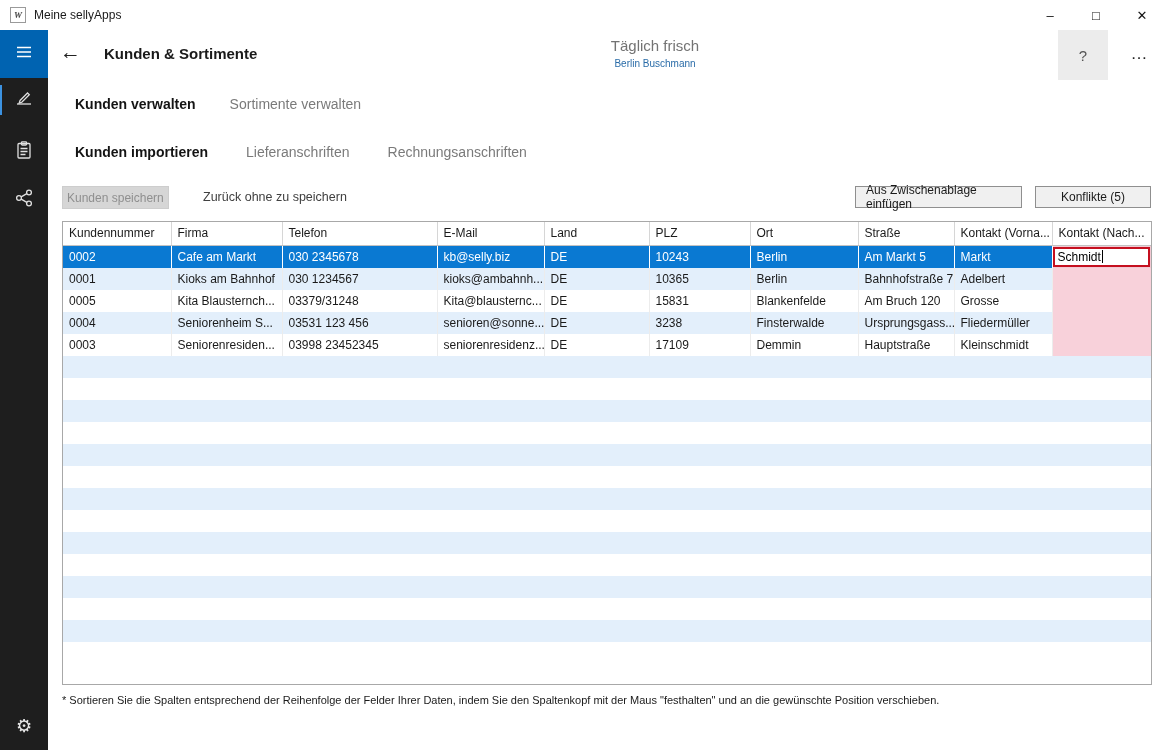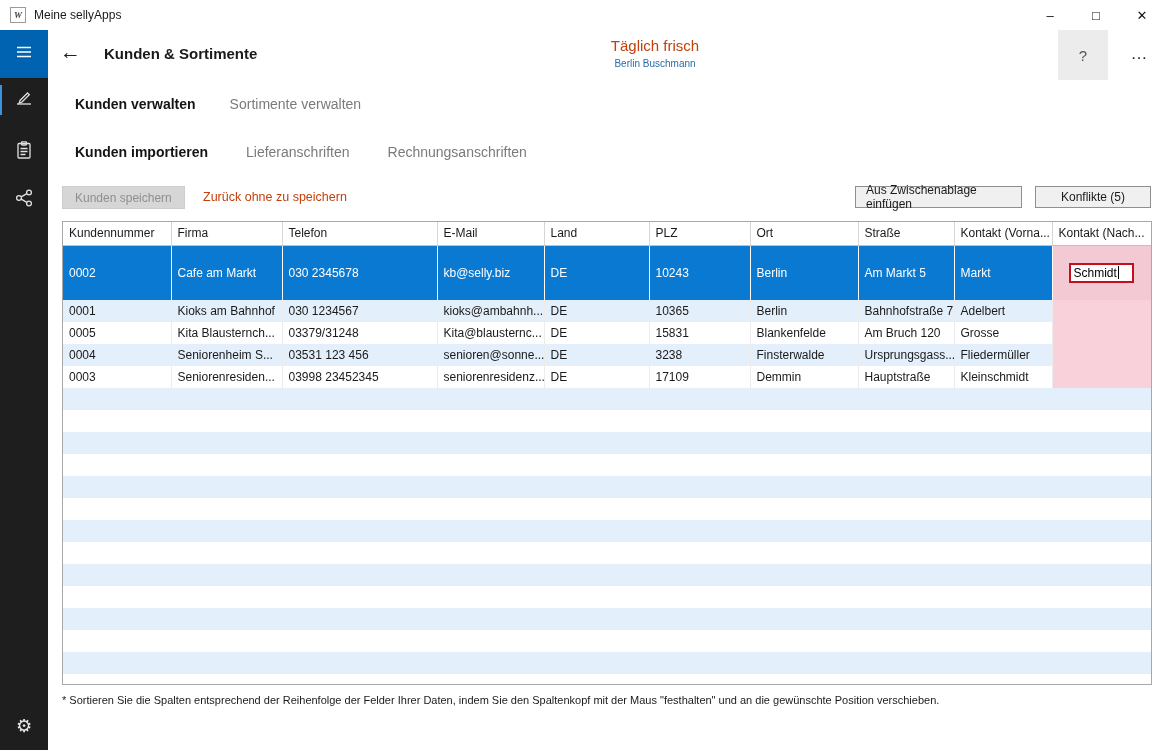--- a/index.html
+++ b/index.html
@@ -24,54 +24,54 @@
   .nav-item { position:absolute; left:0; width:48px; height:44px; display:flex; align-items:center; justify-content:center; }
   .nav-item.active::before { content:""; position:absolute; left:0; top:7px; bottom:7px; width:2px; background:#3c92e0; }
   .nav-customers { top:48px; } .nav-orders { top:100px; } .nav-share { top:148px; }
   .gear-btn { position:absolute; bottom:6px; left:0; width:48px; height:36px; display:flex; align-items:center; justify-content:center;
               color:#e6e6e6; font-size:18px; }
 
   
   .back-arrow { position:absolute; left:60px; top:41px; font-size:21px; color:#222; line-height:1; }
   .page-title { position:absolute; left:104px; top:45px; font-size:15px; font-weight:bold; }
   .account { position:absolute; left:505px; top:37px; width:300px; text-align:center; }
-  .account-name { font-size:15px; color:#c2410c; }
+  .account-name { font-size:15px; color:#737373; }
   .user-name { font-size:10px; color:#2a6ca8; margin-top:4px; }
   .help-btn { position:absolute; left:1058px; top:30px; width:50px; height:50px; background:#ececec;
               display:flex; align-items:center; justify-content:center; font-size:15px; color:#555; }
   .more-btn { position:absolute; left:1120px; top:40px; width:38px; height:28px;
               display:flex; align-items:center; justify-content:center; font-size:17px; color:#222; }
 
   
   .tabs1 { position:absolute; left:75px; top:96px; display:flex; gap:34px; font-size:14px; color:#7a7a7a; }
   .tabs2 { position:absolute; left:75px; top:144px; display:flex; gap:38px; font-size:14px; color:#7a7a7a; }
   .tab.active { color:#141414; font-weight:bold; }
 
   
-  .save-btn { position:absolute; left:62px; top:186px; height:23px; padding:0 12px; background:#d6d6d6; color:#8f8f8f;
+  .save-btn { position:absolute; left:62px; top:186px; height:23px; padding:0 4px; background:#d6d6d6; color:#8f8f8f;
               border:1px solid #cdcdcd; font-size:12px; display:flex; align-items:center; }
-  .discard-link { position:absolute; left:203px; top:190px; font-size:12.5px; color:#c2410c; }
+  .discard-link { position:absolute; left:203px; top:190px; font-size:12.5px; color:#404040; }
   .paste-btn { position:absolute; left:855px; top:186px; width:167px; height:22px; background:#f0f0f0; border:1px solid #8f8f8f;
                font-size:12px; display:flex; align-items:center; justify-content:center;padding-left:10px; }
   .conflicts-btn { position:absolute; left:1035px; top:186px; width:116px; height:22px; background:#f0f0f0; border:1px solid #8f8f8f;
                    font-size:12px; display:flex; align-items:center; justify-content:center; }
 
   
   .table-wrap { position:absolute; left:62px; top:221px; width:1090px; height:464px; border:1px solid #a8a8a8;
                 background:#fff; overflow:hidden; }
   table { border-collapse:collapse; table-layout:fixed; width:1088px; font-size:12px; }
   th { height:23px; font-weight:normal; text-align:left; padding:0 0 0 6px; background:#fff;
        border-right:1px solid #d6d6d6; border-bottom:1px solid #c2c2c2; overflow:hidden; white-space:nowrap; }
   th:last-child { border-right:none; }
   td { height:22px; padding:0 0 0 6px; border-right:1px solid #ececec; overflow:hidden; white-space:nowrap; }
   td:last-child { border-right:none; }
   tbody tr:nth-child(even) td { background:#e3effb; }
   tbody tr.selected td { background:#0a79d2; color:#fff; border-right-color:rgba(255,255,255,0.18); }
   tbody td.conflict { background:#f8d1da !important; }
-  tbody td.editing  { background:#f3c9d3 !important; padding:16px; }
+  tbody td.editing  { background:#f3c9d3 !important; padding:0; }
   tr.empty td { border-right:none; }
   .edit-box { height:20px; margin:1px 1px 1px 0; border:2px solid #c50f1f; background:#fff; color:#000;
               display:flex; align-items:center; padding-left:3px; font-size:12px; }
   .caret { display:inline-block; width:1px; height:13px; background:#000; margin-left:1px; }
 
   
   .footer-note { position:absolute; left:62px; top:694px; font-size:11px; color:#1a1a1a; }
 </style>
 </head>
 <body>

